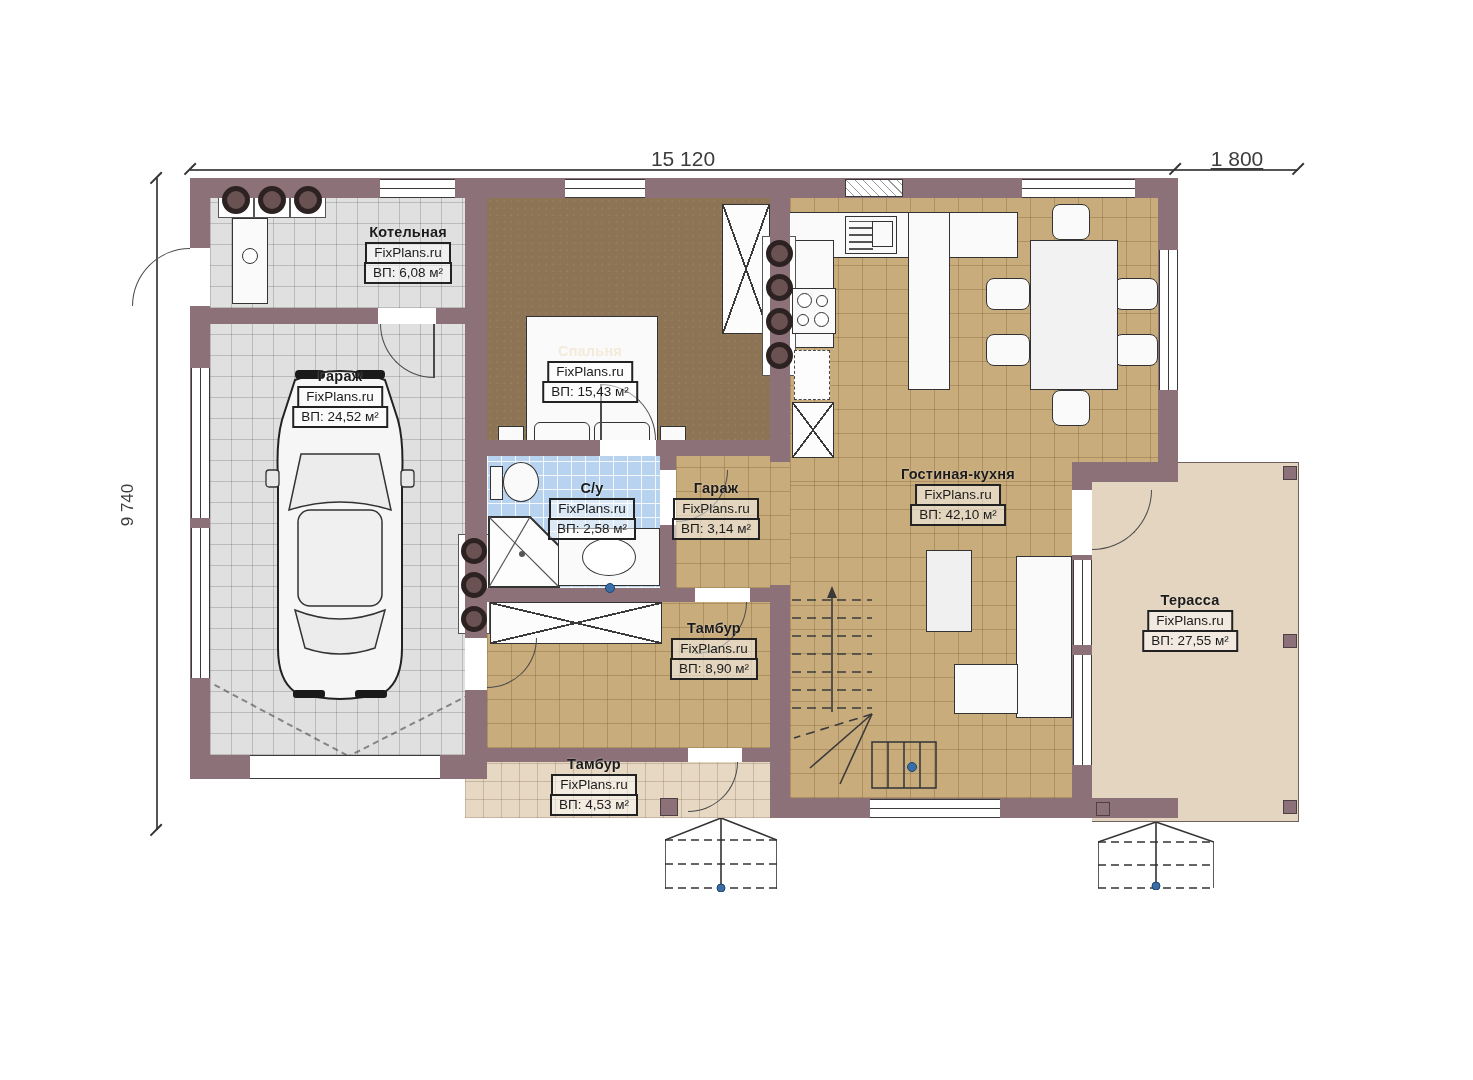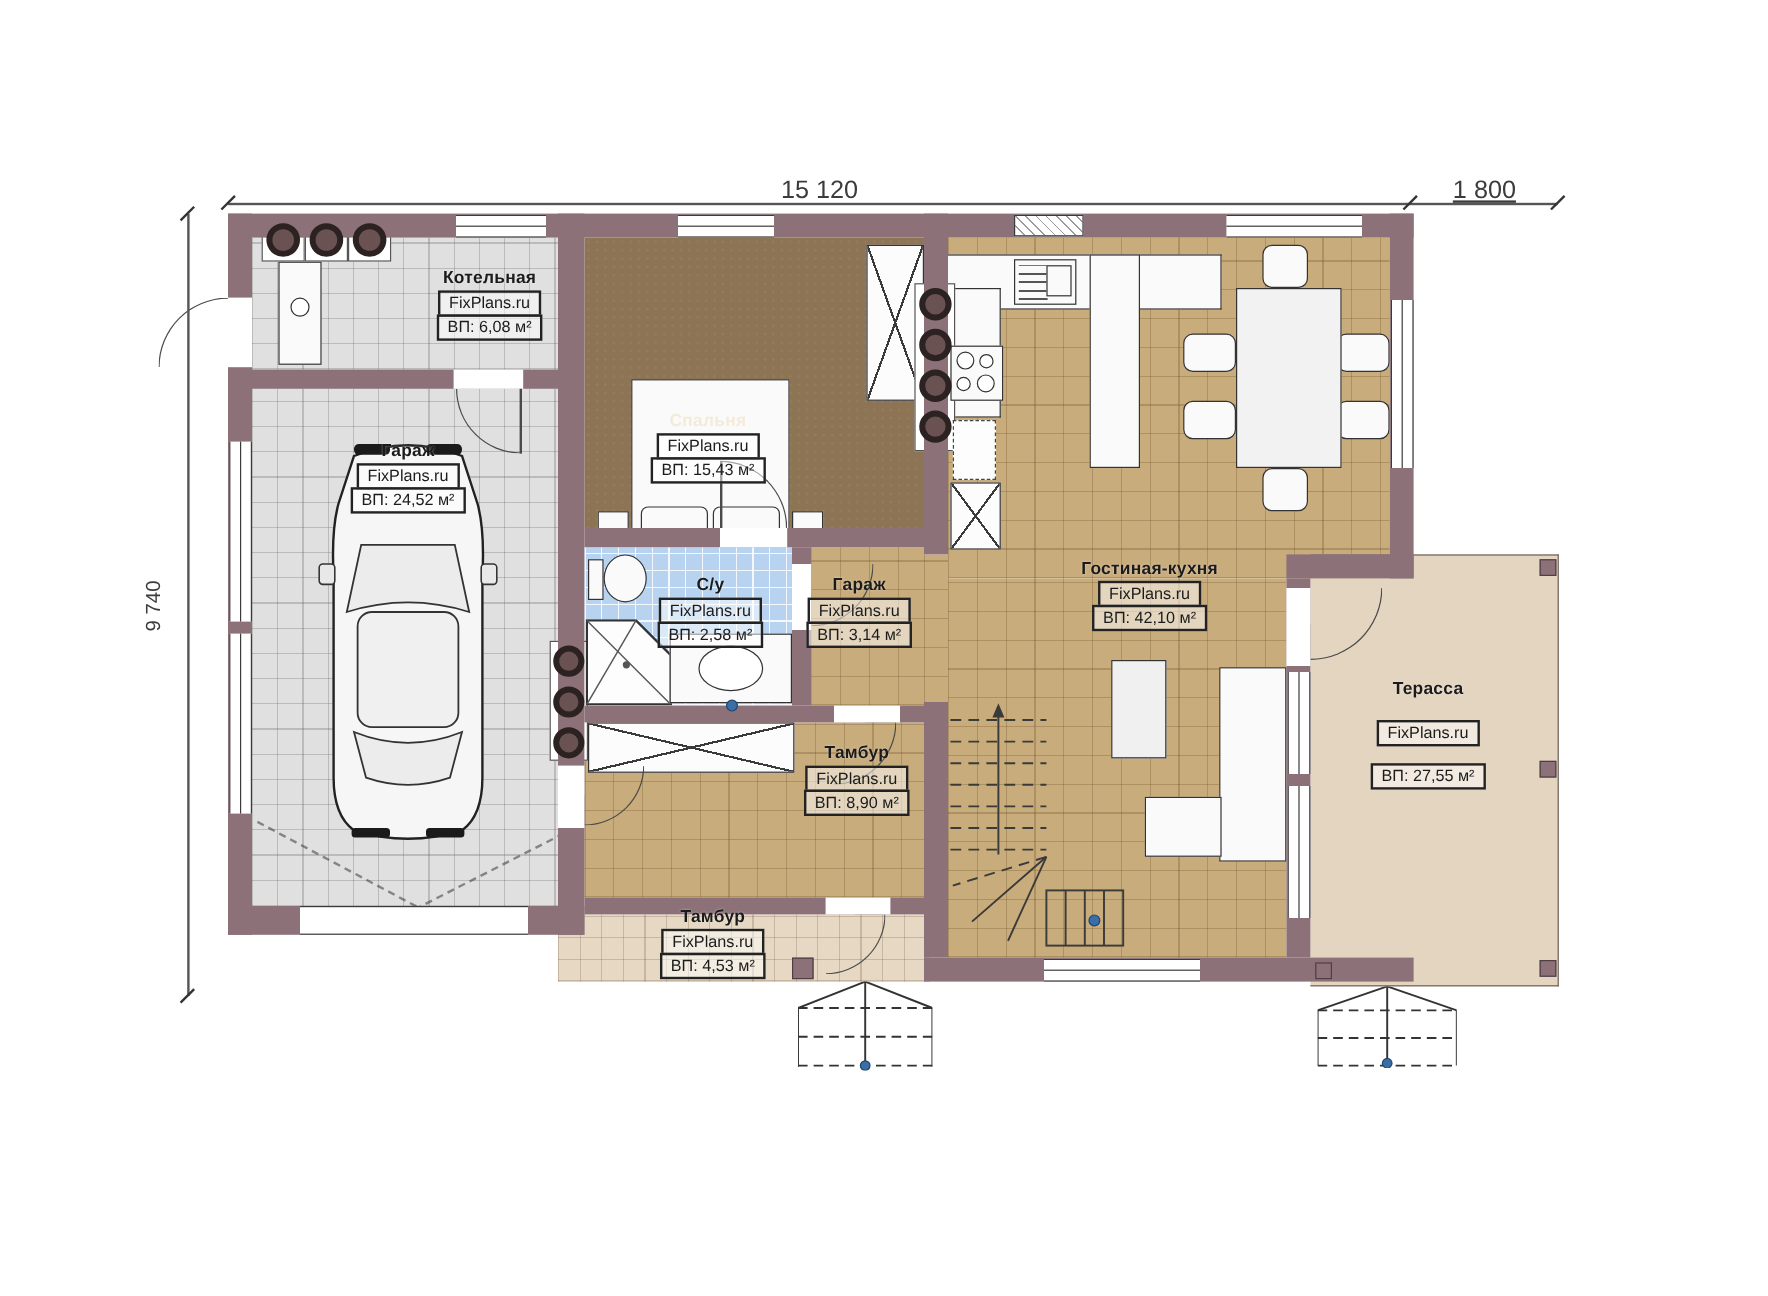--- a/index.html
+++ b/index.html
@@ -312,21 +312,21 @@
   <div class="room-label" style="left:958px;top:466px;">
     <div class="room-name">Гостиная-кухня</div>
     <div class="wm-box">FixPlans.ru</div>
     <div class="area-box">ВП: 42,10 м²</div>
   </div>
   <div class="room-label" style="left:714px;top:620px;">
     <div class="room-name">Тамбур</div>
     <div class="wm-box">FixPlans.ru</div>
     <div class="area-box">ВП: 8,90 м²</div>
   </div>
-  <div class="room-label" style="left:1190px;top:566px;gap:16px;">
+  <div class="room-label" style="left:1190px;top:592px;">
     <div class="room-name">Терасса</div>
     <div class="wm-box">FixPlans.ru</div>
     <div class="area-box">ВП: 27,55 м²</div>
   </div>
   <div class="room-label" style="left:594px;top:756px;">
     <div class="room-name">Тамбур</div>
     <div class="wm-box">FixPlans.ru</div>
     <div class="area-box">ВП: 4,53 м²</div>
   </div>
 

